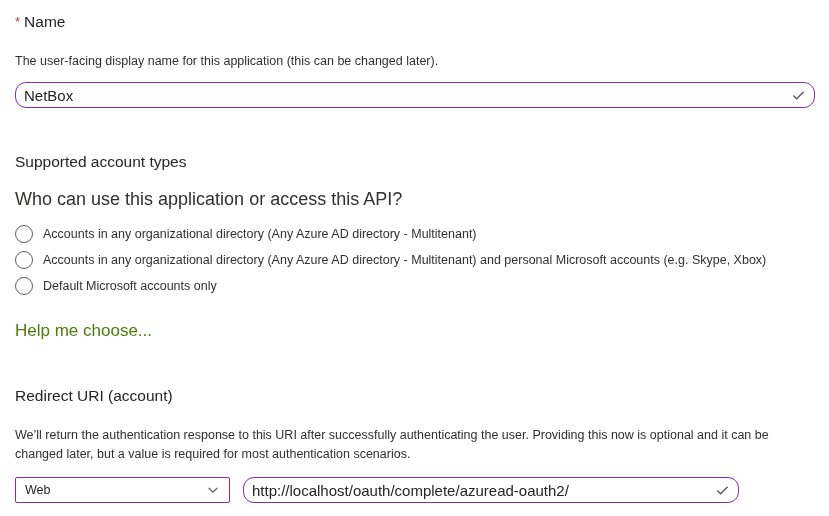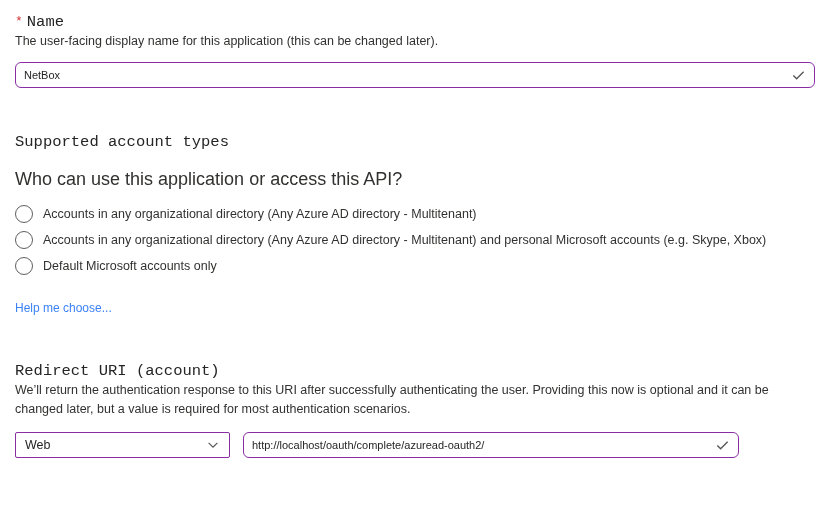--- a/index.html
+++ b/index.html
@@ -14,46 +14,45 @@
     height: 516px;
     padding: 12px 14px 0 15px;
     background: #ffffff;
     overflow: hidden;
   }
   .section-title {
     font-size: 15.5px;
     font-weight: 400;
     color: #252525;
     line-height: 20px;
-    font-family: Liberation Mono, monospace;
   }
   .required-marker {
     color: #d13438;
     font-size: 13px;
     margin-right: 4px;
     vertical-align: 1px;
   }
   .desc {
     font-size: 12.5px;
     line-height: 19px;
     color: #323130;
-    margin-top: 0;
+    margin-top: 20px;
     max-width: 802px;
   }
   
   .input-wrap { position: relative; }
   .input-wrap.full { width: 800px; margin-top: 11px; }
   .text-input {
     width: 100%;
     height: 26px;
     border: 1px solid #8a2da5;
-    border-radius: 6px;
+    border-radius: 11px;
     padding: 0 30px 0 8px;
     font-family: "Liberation Sans", "DejaVu Sans", sans-serif;
-    font-size: 11px;
+    font-size: 15px;
     color: #252525;
     outline: none;
     background: #fff;
   }
   .valid-check {
     position: absolute;
     right: 9px;
     top: 50%;
     transform: translateY(-50%);
     width: 15px;
@@ -91,22 +90,22 @@
   }
   .radio-label {
     font-size: 12.5px;
     color: #323130;
     margin-left: 10px;
     white-space: nowrap;
   }
   .help-link {
     display: inline-block;
     margin-top: 22px;
-    font-size: 12px;
-    color: #3b82f6;
+    font-size: 17px;
+    color: #4d7c0f;
     text-decoration: none;
     cursor: pointer;
   }
   
   .controls-row {
     display: flex;
     align-items: center;
     margin-top: 13px;
   }
   .select-box {

